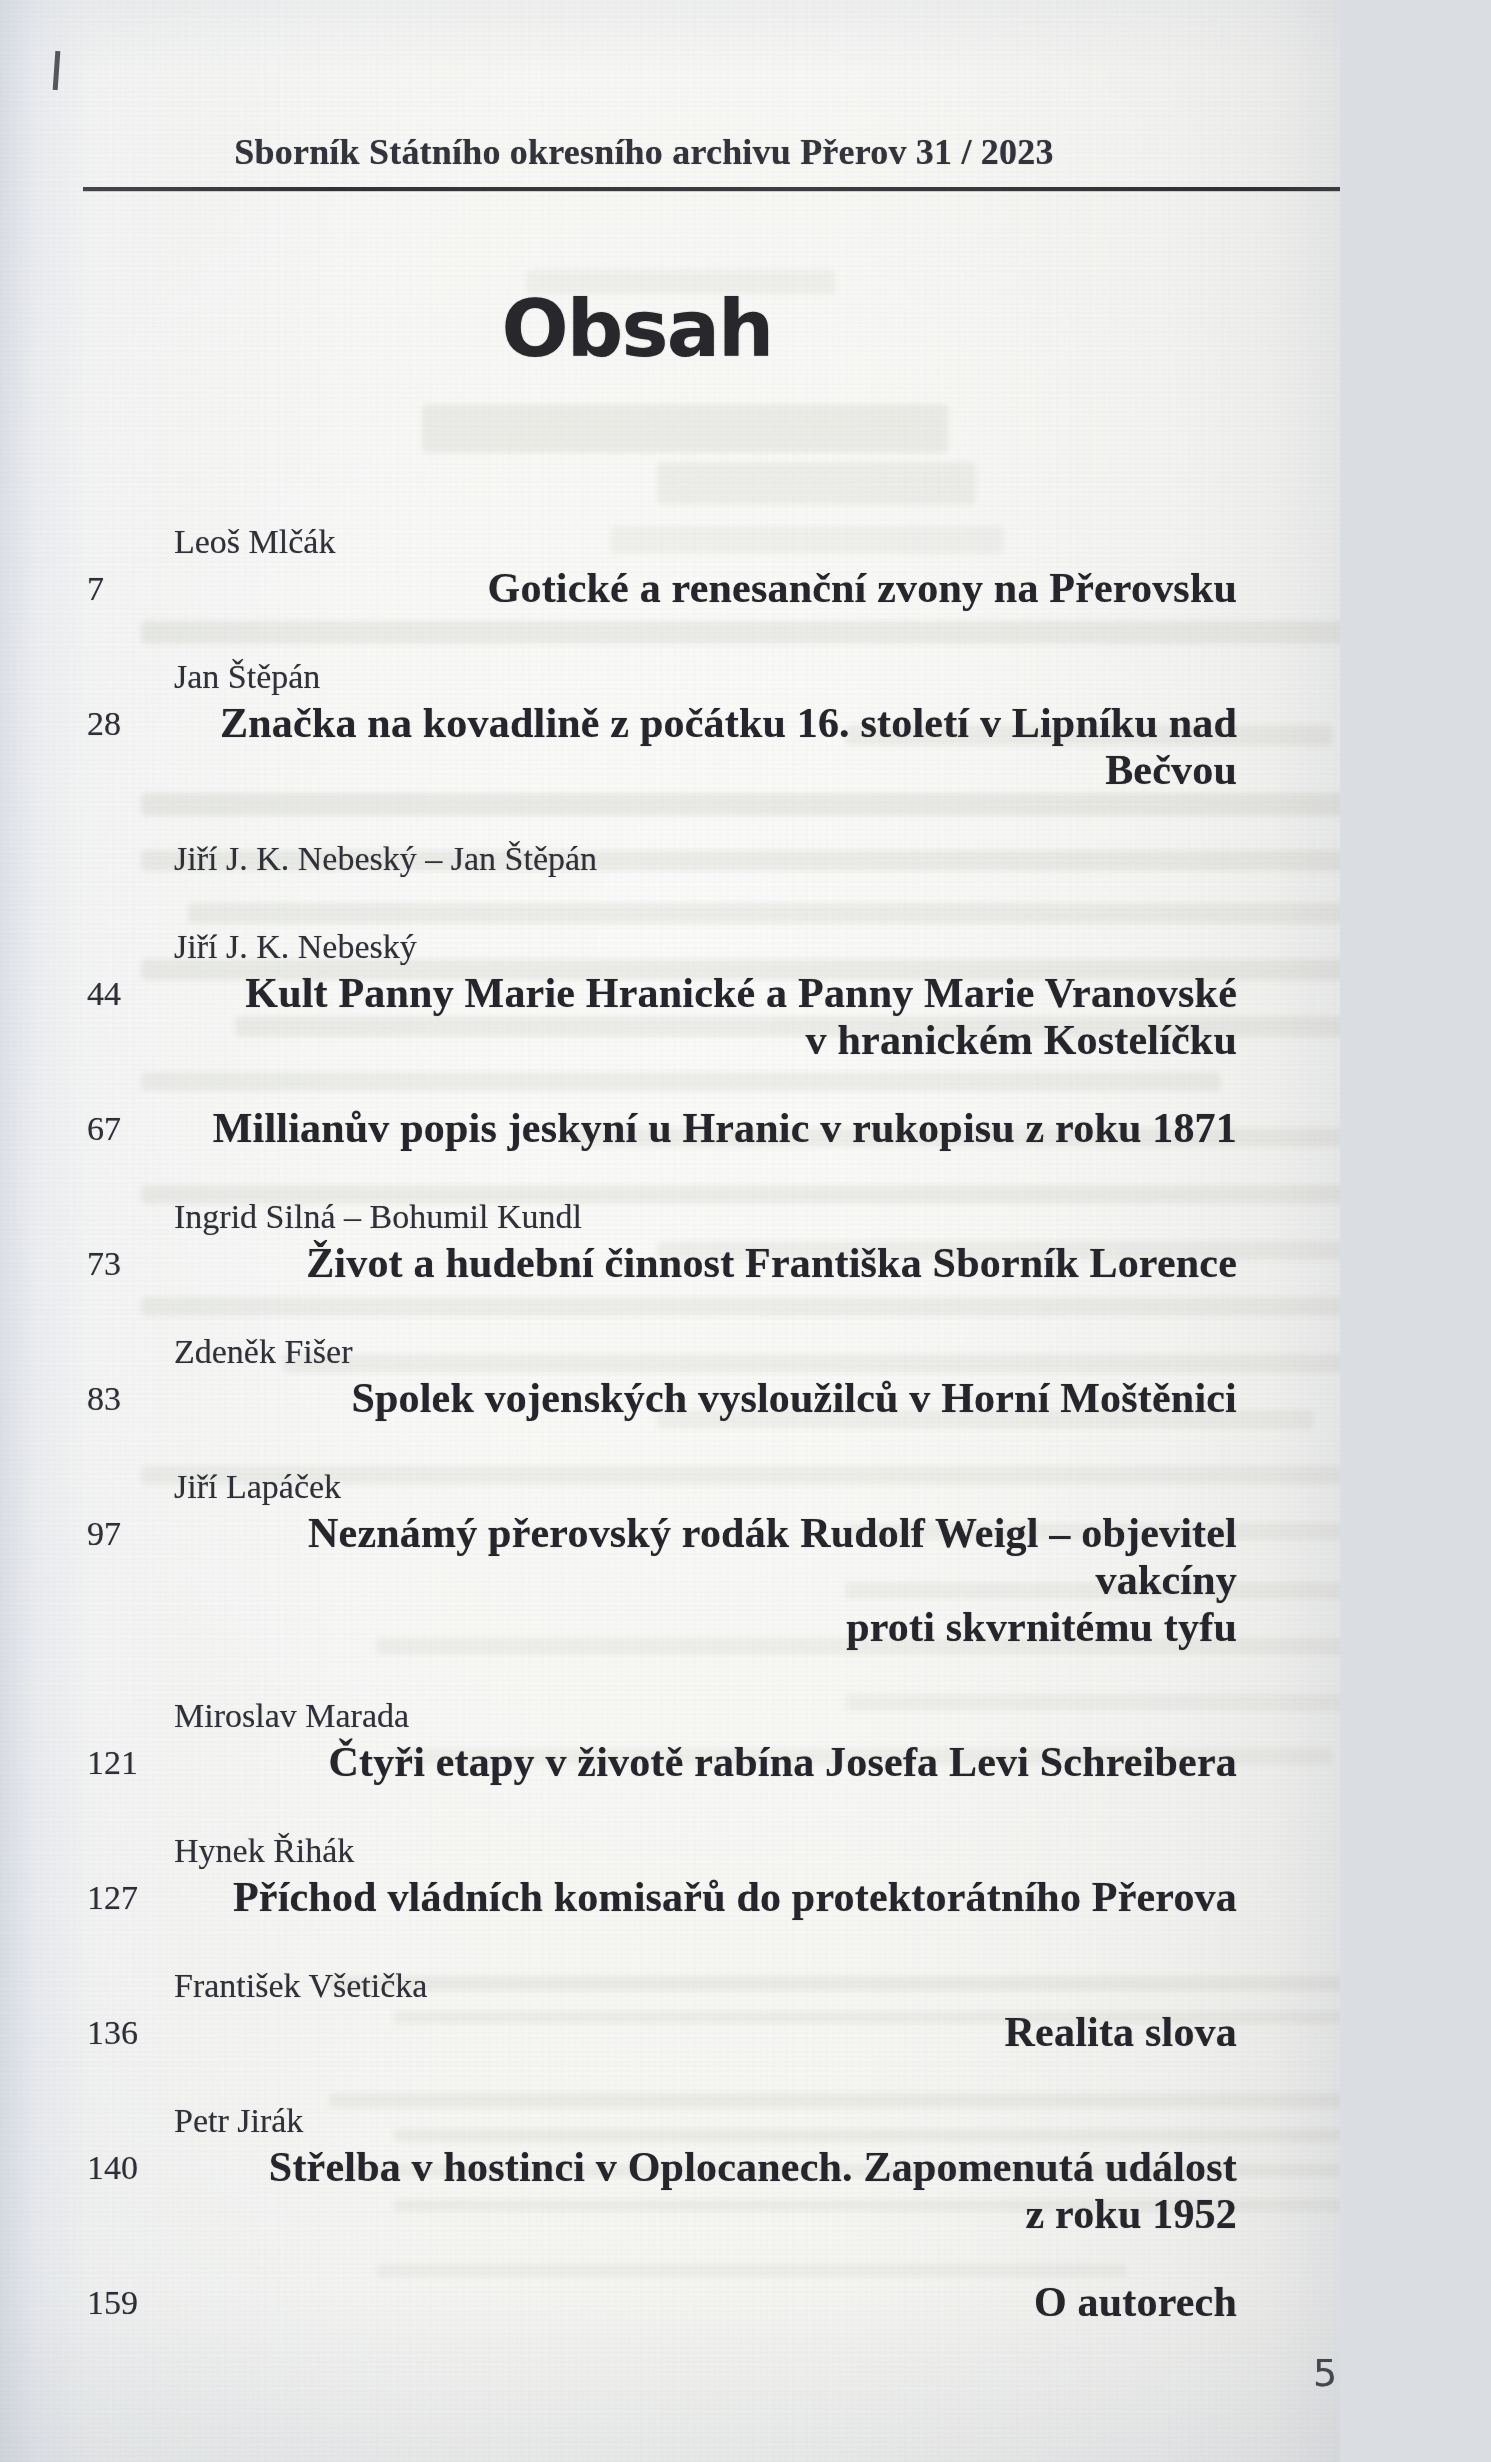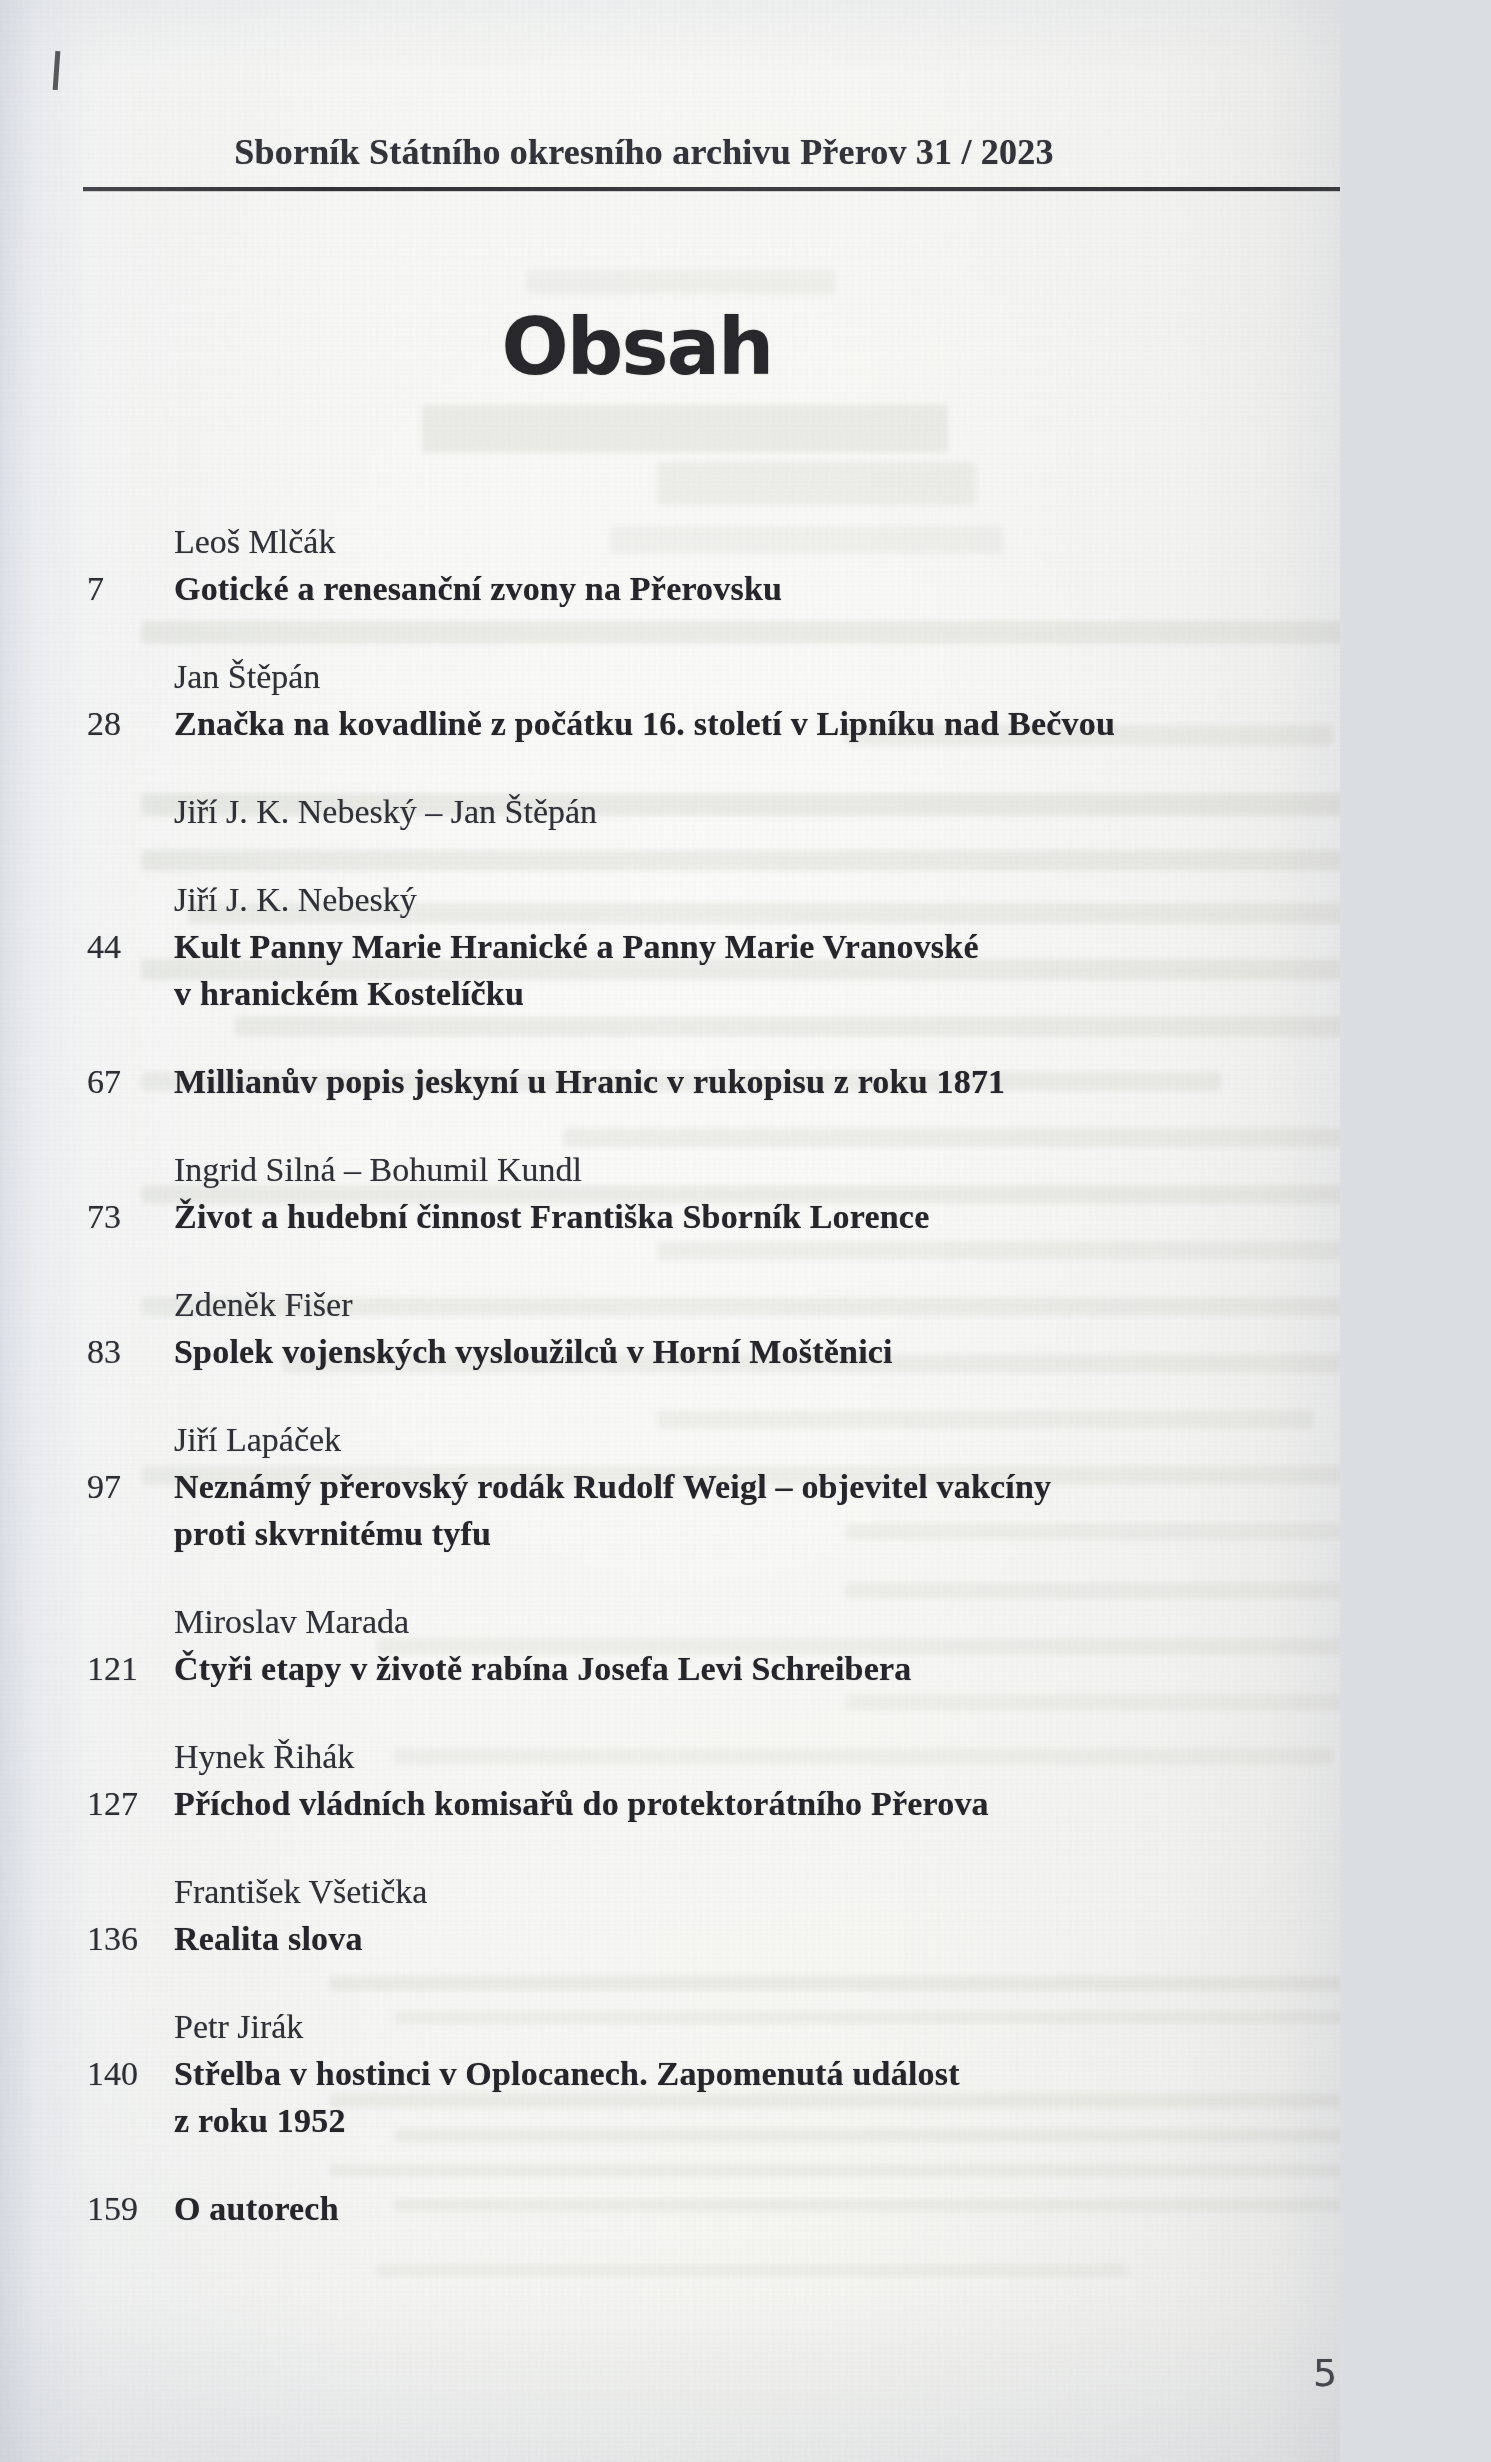--- a/index.html
+++ b/index.html
@@ -26,21 +26,21 @@
     color:#33343b;
     letter-spacing:0.2px;
     text-shadow:0 0 1.1px rgba(40,42,50,.45);
   }
   .header-rule {
     position:absolute; top:187px; left:83px; width:1368px; height:3.8px;
     background:linear-gradient(90deg, #45454b, #323236 18%, #3c3c42 52%, #303034 86%, #4a4a50);
     box-shadow:0 0.9px 0 rgba(120,122,130,.35);
   }
   .contents-title {
-    position:absolute; top:302px; left:0; right:66px;
+    position:absolute; top:284px; left:0; right:66px;
     text-align:center;
     font-family:"DejaVu Sans", sans-serif;
     font-weight:700; font-size:79px; line-height:90px;
     letter-spacing:-1.9px;
     color:#28282c;
     text-shadow:0 0 1.4px rgba(35,35,42,.4);
   }
   .toc-list {
     position:absolute; top:518px; left:174px; right:103px;
   }
@@ -52,25 +52,26 @@
   }
   .title-row { position:relative; }
   .pagenum {
     position:absolute; left:-87px; top:0; width:81px;
     font-size:34px; line-height:47px;
     color:#2e2f36;
     text-shadow:0 0 1px rgba(42,44,52,.42);
   }
   .title {
     display:block; max-width:1202px;
-    font-weight:700; font-size:34px; line-height:47px;
+    font-weight:700; font-size:42px; line-height:47px;
     letter-spacing:0.2px;
     color:#25252b;
     white-space:pre-line;
     text-shadow:0 0 1.1px rgba(32,32,40,.45);
+    text-align:right;
   }
   .folio {
     position:absolute; left:1313px; top:2351px;
     font-family:"DejaVu Sans", sans-serif;
     font-size:38px; color:#45474e;
     text-shadow:0 0 0.9px rgba(60,62,70,.4);
   }
   .ghost {
     position:absolute; border-radius:4.7px;
     background:#8f957f;

